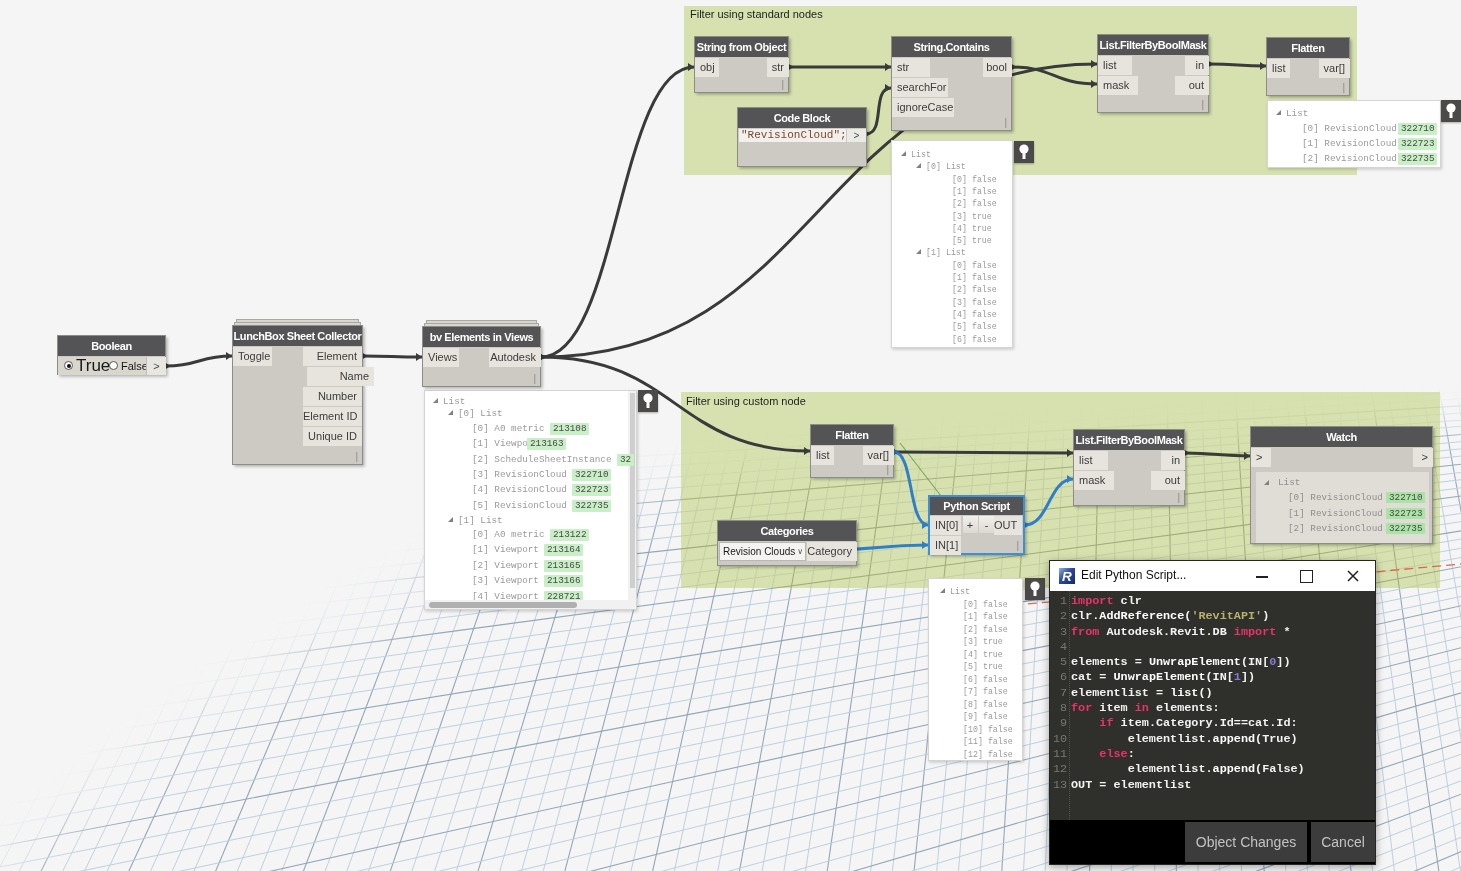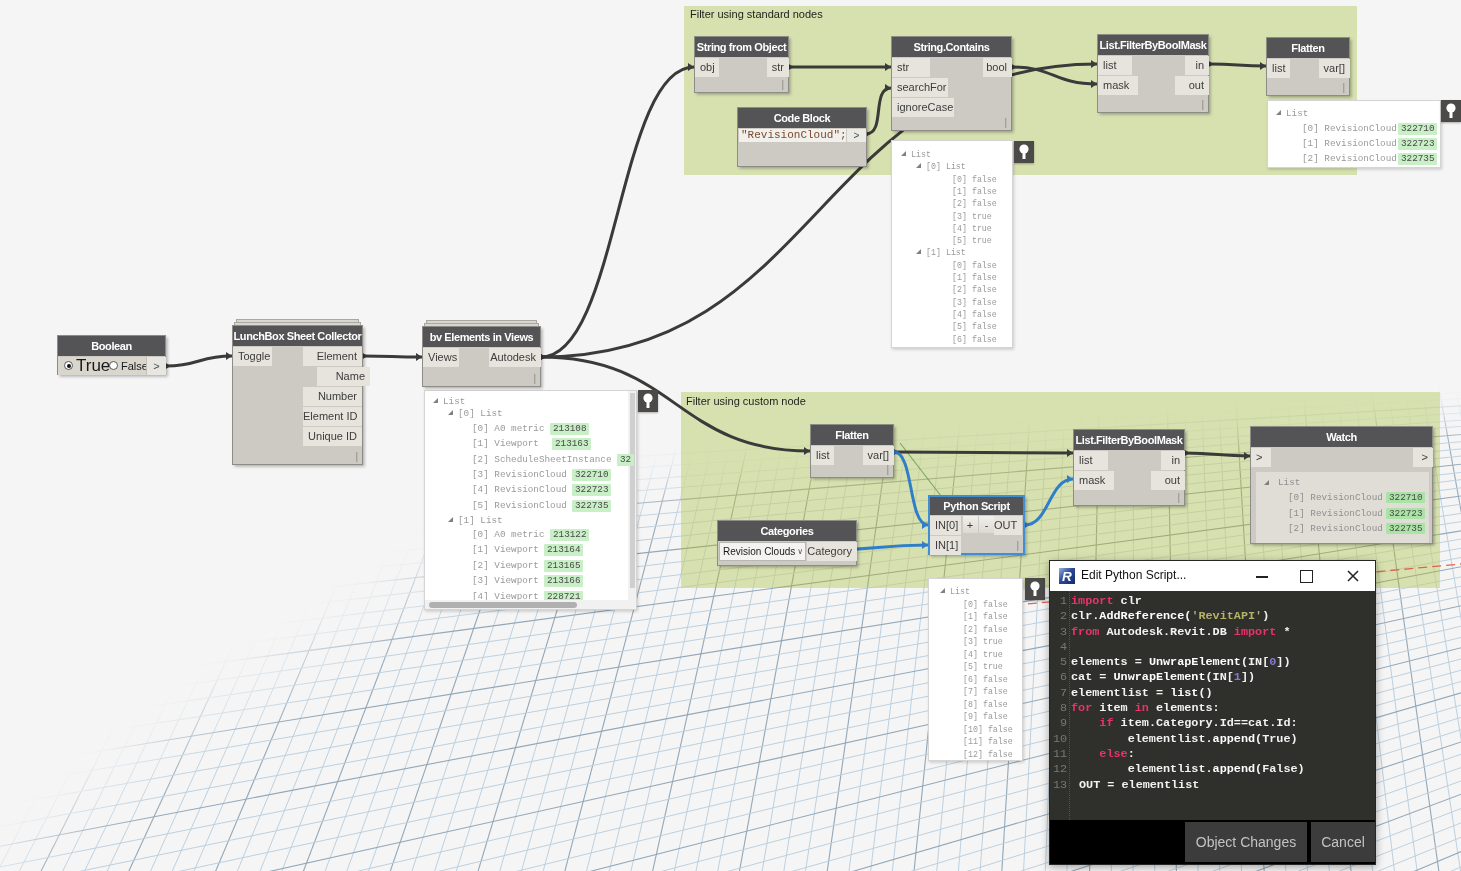--- a/index.html
+++ b/index.html
@@ -444,21 +444,21 @@
 <div class="pv" style="left:424px;top:390px;width:213px;height:220px;font-size:9.3px;line-height:12px">
 <div style="position:absolute;right:0px;top:0px;width:8px;height:219px;background:#f1f1f1"></div>
 <div style="position:absolute;right:1px;top:2px;width:5px;height:195px;background:#cfcfcf"></div>
 <span class="tri" style="left:8px;top:7px"></span>
     <div style="position:absolute;left:18px;top:5px;white-space:nowrap">List</div>
 <span class="tri" style="left:23px;top:19px"></span>
     <div style="position:absolute;left:33px;top:17px;white-space:nowrap">[0] List</div>
 <div style="position:absolute;left:47px;top:32px;white-space:nowrap">[0] A0 metric</div>
     <div class="pill" style="left:125px;top:32px">213108</div>
 <div style="position:absolute;left:47px;top:47.35px;white-space:nowrap">[1] Viewport</div>
-    <div class="pill" style="left:127px;top:47.35px">213163</div>
+    <div class="pill" style="left:102px;top:47.35px">213163</div>
 <div style="position:absolute;left:47px;top:62.7px;white-space:nowrap">[2] ScheduleSheetInstance</div>
     <div class="pill" style="left:192px;top:62.7px">32</div>
 <div style="position:absolute;left:47px;top:78.05px;white-space:nowrap">[3] RevisionCloud</div>
     <div class="pill" style="left:147px;top:78.05px">322710</div>
 <div style="position:absolute;left:47px;top:93.39999999999999px;white-space:nowrap">[4] RevisionCloud</div>
     <div class="pill" style="left:147px;top:93.39999999999999px">322723</div>
 <div style="position:absolute;left:47px;top:108.74999999999999px;white-space:nowrap">[5] RevisionCloud</div>
     <div class="pill" style="left:147px;top:108.74999999999999px">322735</div>
 <span class="tri" style="left:23px;top:126.09999999999998px"></span>
     <div style="position:absolute;left:33px;top:124.09999999999998px;white-space:nowrap">[1] List</div>
@@ -533,21 +533,21 @@
    <span style="position:absolute;left:63px;font-size:11px">False</span>
  </div>
  <div style="position:absolute;left:88px;top:21px;width:20px;height:18px;background:#e8e6e0;border-left:1px solid #c2bfb9;text-align:center;font-size:11px;color:#44505c;line-height:18px">&gt;</div>
 </div>
 <div class="stack" style="left:236px;top:319px;width:123px;height:4px"></div>
 <div class="stack" style="left:234px;top:322px;width:127px;height:4px"></div>
 <div class="node" style="left:232px;top:325px;width:131px;height:140px">
     <div class="nhead" style="height:20px;line-height:20px">LunchBox Sheet Collector</div>
     <div class="prow pin" style="left:0px;top:21px;width:39px;height:19px;line-height:19px">Toggle</div>
     <div class="prow pout" style="left:70px;top:21px;width:59px;height:19px;line-height:19px">Element</div>
-    <div class="prow pout" style="left:84px;top:41px;width:53px;height:19px;line-height:19px">Name</div>
+    <div class="prow pout" style="left:74px;top:41px;width:67px;height:19px;line-height:19px">Name</div>
     <div class="prow pout" style="left:70px;top:61px;width:59px;height:19px;line-height:19px">Number</div>
     <div class="prow pout" style="left:70px;top:81px;width:59px;height:19px;line-height:19px">Element ID</div>
     <div class="prow pout" style="left:70px;top:101px;width:59px;height:19px;line-height:19px">Unique ID</div>
     <div class="resz">|</div>
   </div>
 <div class="stack" style="left:426px;top:320px;width:111px;height:4px"></div>
 <div class="stack" style="left:424px;top:323px;width:115px;height:4px"></div>
 <div class="node" style="left:422px;top:326px;width:119px;height:61px">
     <div class="nhead" style="height:20px;line-height:20px">bv Elements in Views</div>
     <div class="prow pin" style="left:0px;top:21px;width:36px;height:19px;line-height:19px">Views</div>
@@ -685,18 +685,18 @@
 <div style="height:15.3px;white-space:pre"><span style="display:inline-block;width:14px;text-align:right;color:#787872;margin-right:4px;font-weight:normal">3</span><span style="color:#e8336d">from</span><span style="color:#f2f2f2"> Autodesk.Revit.DB </span><span style="color:#e8336d">import</span><span style="color:#f2f2f2"> *</span></div>
 <div style="height:15.3px;white-space:pre"><span style="display:inline-block;width:14px;text-align:right;color:#787872;margin-right:4px;font-weight:normal">4</span></div>
 <div style="height:15.3px;white-space:pre"><span style="display:inline-block;width:14px;text-align:right;color:#787872;margin-right:4px;font-weight:normal">5</span><span style="color:#f2f2f2">elements = </span><span style="color:#ffffff">UnwrapElement</span><span style="color:#f2f2f2">(IN[</span><span style="color:#8976d8">0</span><span style="color:#f2f2f2">])</span></div>
 <div style="height:15.3px;white-space:pre"><span style="display:inline-block;width:14px;text-align:right;color:#787872;margin-right:4px;font-weight:normal">6</span><span style="color:#f2f2f2">cat = </span><span style="color:#ffffff">UnwrapElement</span><span style="color:#f2f2f2">(IN[</span><span style="color:#8976d8">1</span><span style="color:#f2f2f2">])</span></div>
 <div style="height:15.3px;white-space:pre"><span style="display:inline-block;width:14px;text-align:right;color:#787872;margin-right:4px;font-weight:normal">7</span><span style="color:#f2f2f2">elementlist = </span><span style="color:#ffffff">list</span><span style="color:#f2f2f2">()</span></div>
 <div style="height:15.3px;white-space:pre"><span style="display:inline-block;width:14px;text-align:right;color:#787872;margin-right:4px;font-weight:normal">8</span><span style="color:#e8336d">for</span><span style="color:#f2f2f2"> item </span><span style="color:#e8336d">in</span><span style="color:#f2f2f2"> elements:</span></div>
 <div style="height:15.3px;white-space:pre"><span style="display:inline-block;width:14px;text-align:right;color:#787872;margin-right:4px;font-weight:normal">9</span><span style="color:#f2f2f2">    </span><span style="color:#e8336d">if</span><span style="color:#f2f2f2"> item.Category.Id==cat.Id:</span></div>
 <div style="height:15.3px;white-space:pre"><span style="display:inline-block;width:14px;text-align:right;color:#787872;margin-right:4px;font-weight:normal">10</span><span style="color:#f2f2f2">        elementlist.</span><span style="color:#ffffff">append</span><span style="color:#f2f2f2">(True)</span></div>
 <div style="height:15.3px;white-space:pre"><span style="display:inline-block;width:14px;text-align:right;color:#787872;margin-right:4px;font-weight:normal">11</span><span style="color:#f2f2f2">    </span><span style="color:#e8336d">else</span><span style="color:#f2f2f2">:</span></div>
 <div style="height:15.3px;white-space:pre"><span style="display:inline-block;width:14px;text-align:right;color:#787872;margin-right:4px;font-weight:normal">12</span><span style="color:#f2f2f2">        elementlist.</span><span style="color:#ffffff">append</span><span style="color:#f2f2f2">(False)</span></div>
-<div style="height:15.3px;white-space:pre"><span style="display:inline-block;width:14px;text-align:center;color:#787872;margin-right:12px;font-weight:normal">13</span><span style="color:#f2f2f2">OUT = elementlist</span></div>
+<div style="height:15.3px;white-space:pre"><span style="display:inline-block;width:14px;text-align:center;color:#787872;margin-right:4px;font-weight:normal">13</span><span style="color:#f2f2f2">OUT = elementlist</span></div>
  </div>
  <div style="position:absolute;left:0;bottom:0;width:100%;height:44px;background:#000">
   <div style="position:absolute;left:135px;top:2px;width:122px;height:40px;background:#3c3c3c;color:#c3c3c3;font-size:14px;text-align:center;line-height:40px">Object Changes</div>
   <div style="position:absolute;left:261px;top:2px;width:64px;height:40px;background:#3c3c3c;color:#c3c3c3;font-size:14px;text-align:center;line-height:40px">Cancel</div>
  </div>
 </div>
 </body></html>

